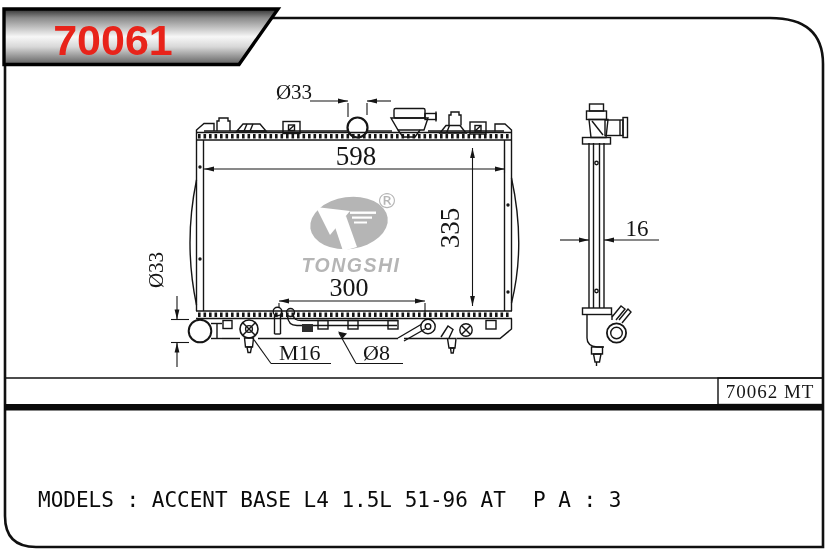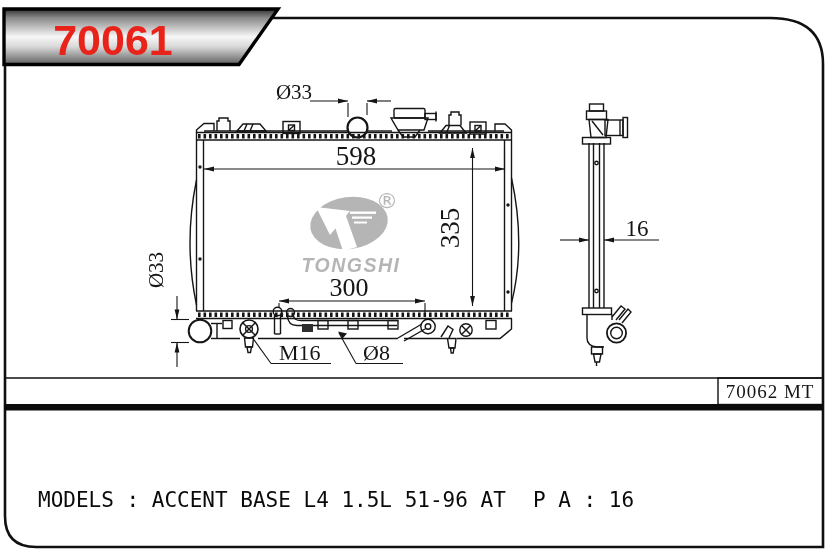--- a/index.html
+++ b/index.html
@@ -226,19 +226,19 @@
 </svg>
 
   
   <div class="spec-col spec-left">
     <div>MODELS : ACCENT BASE L4 1.5L 51-96 AT</div>
     
     
     
   </div>
   <div class="spec-col spec-right">
-    <div>P A : 16</div>
+    <div>P A : 3</div>
     
     
     
   </div>
 
 </div>
 
 </body></html>

